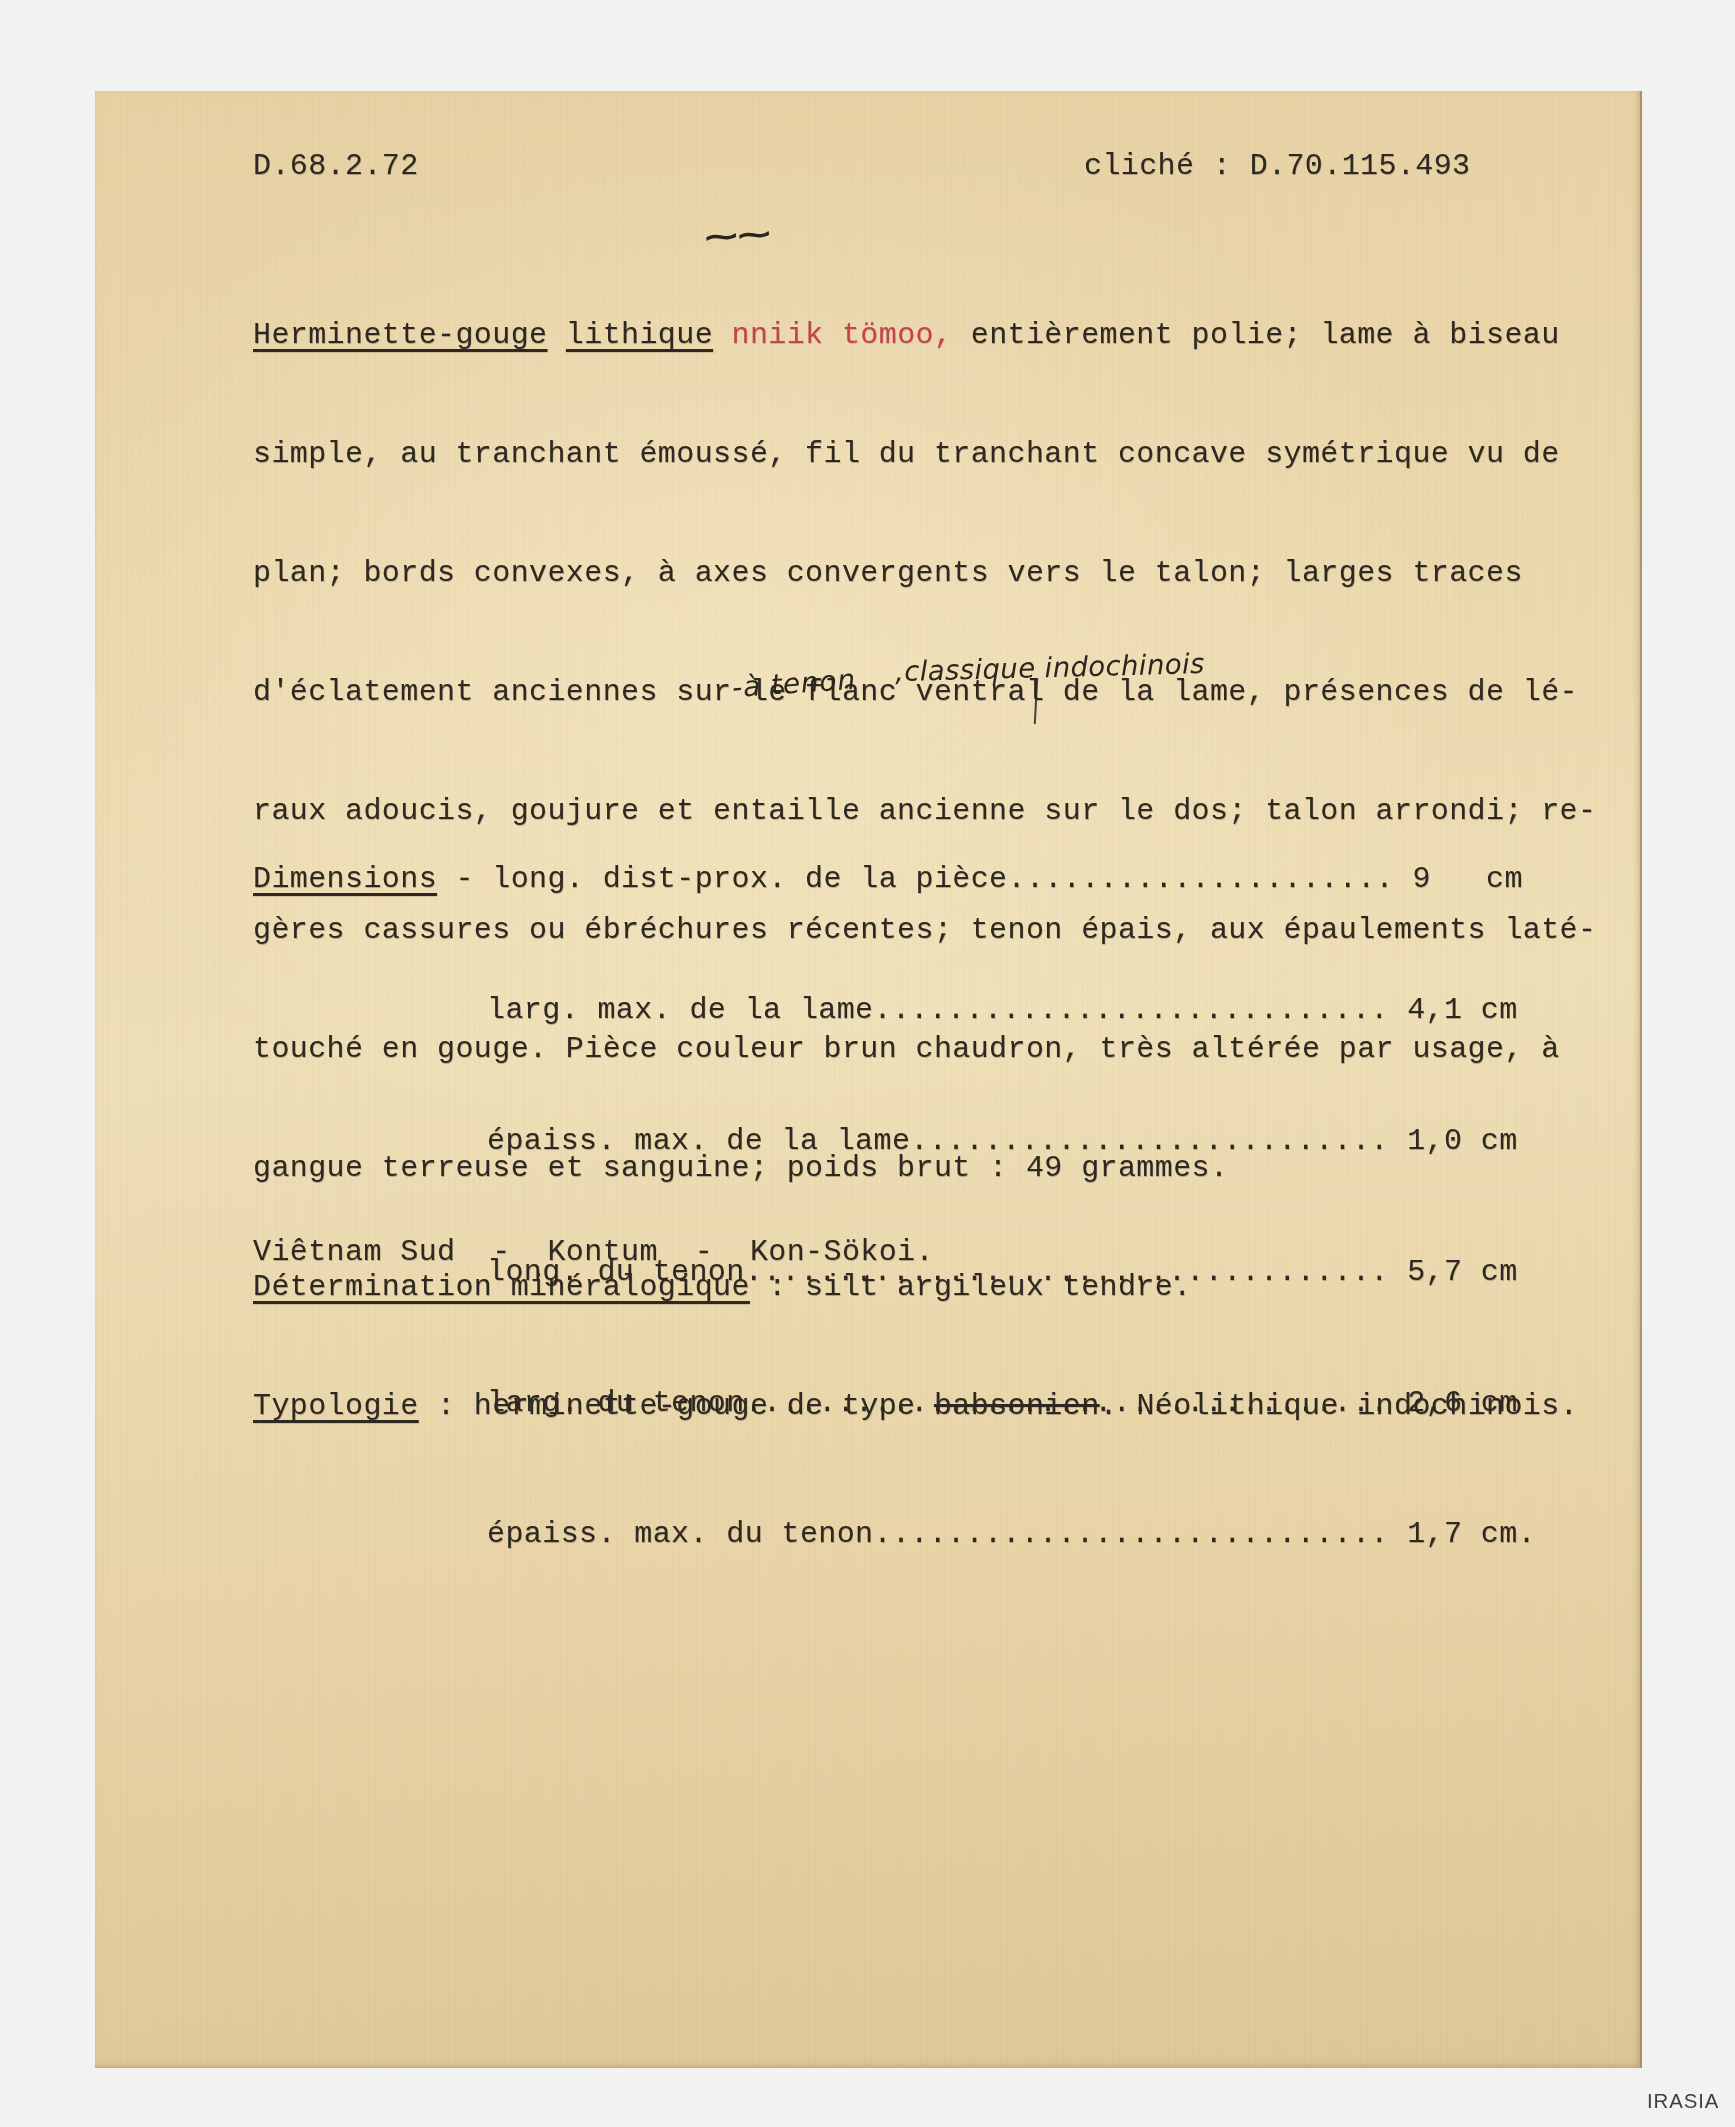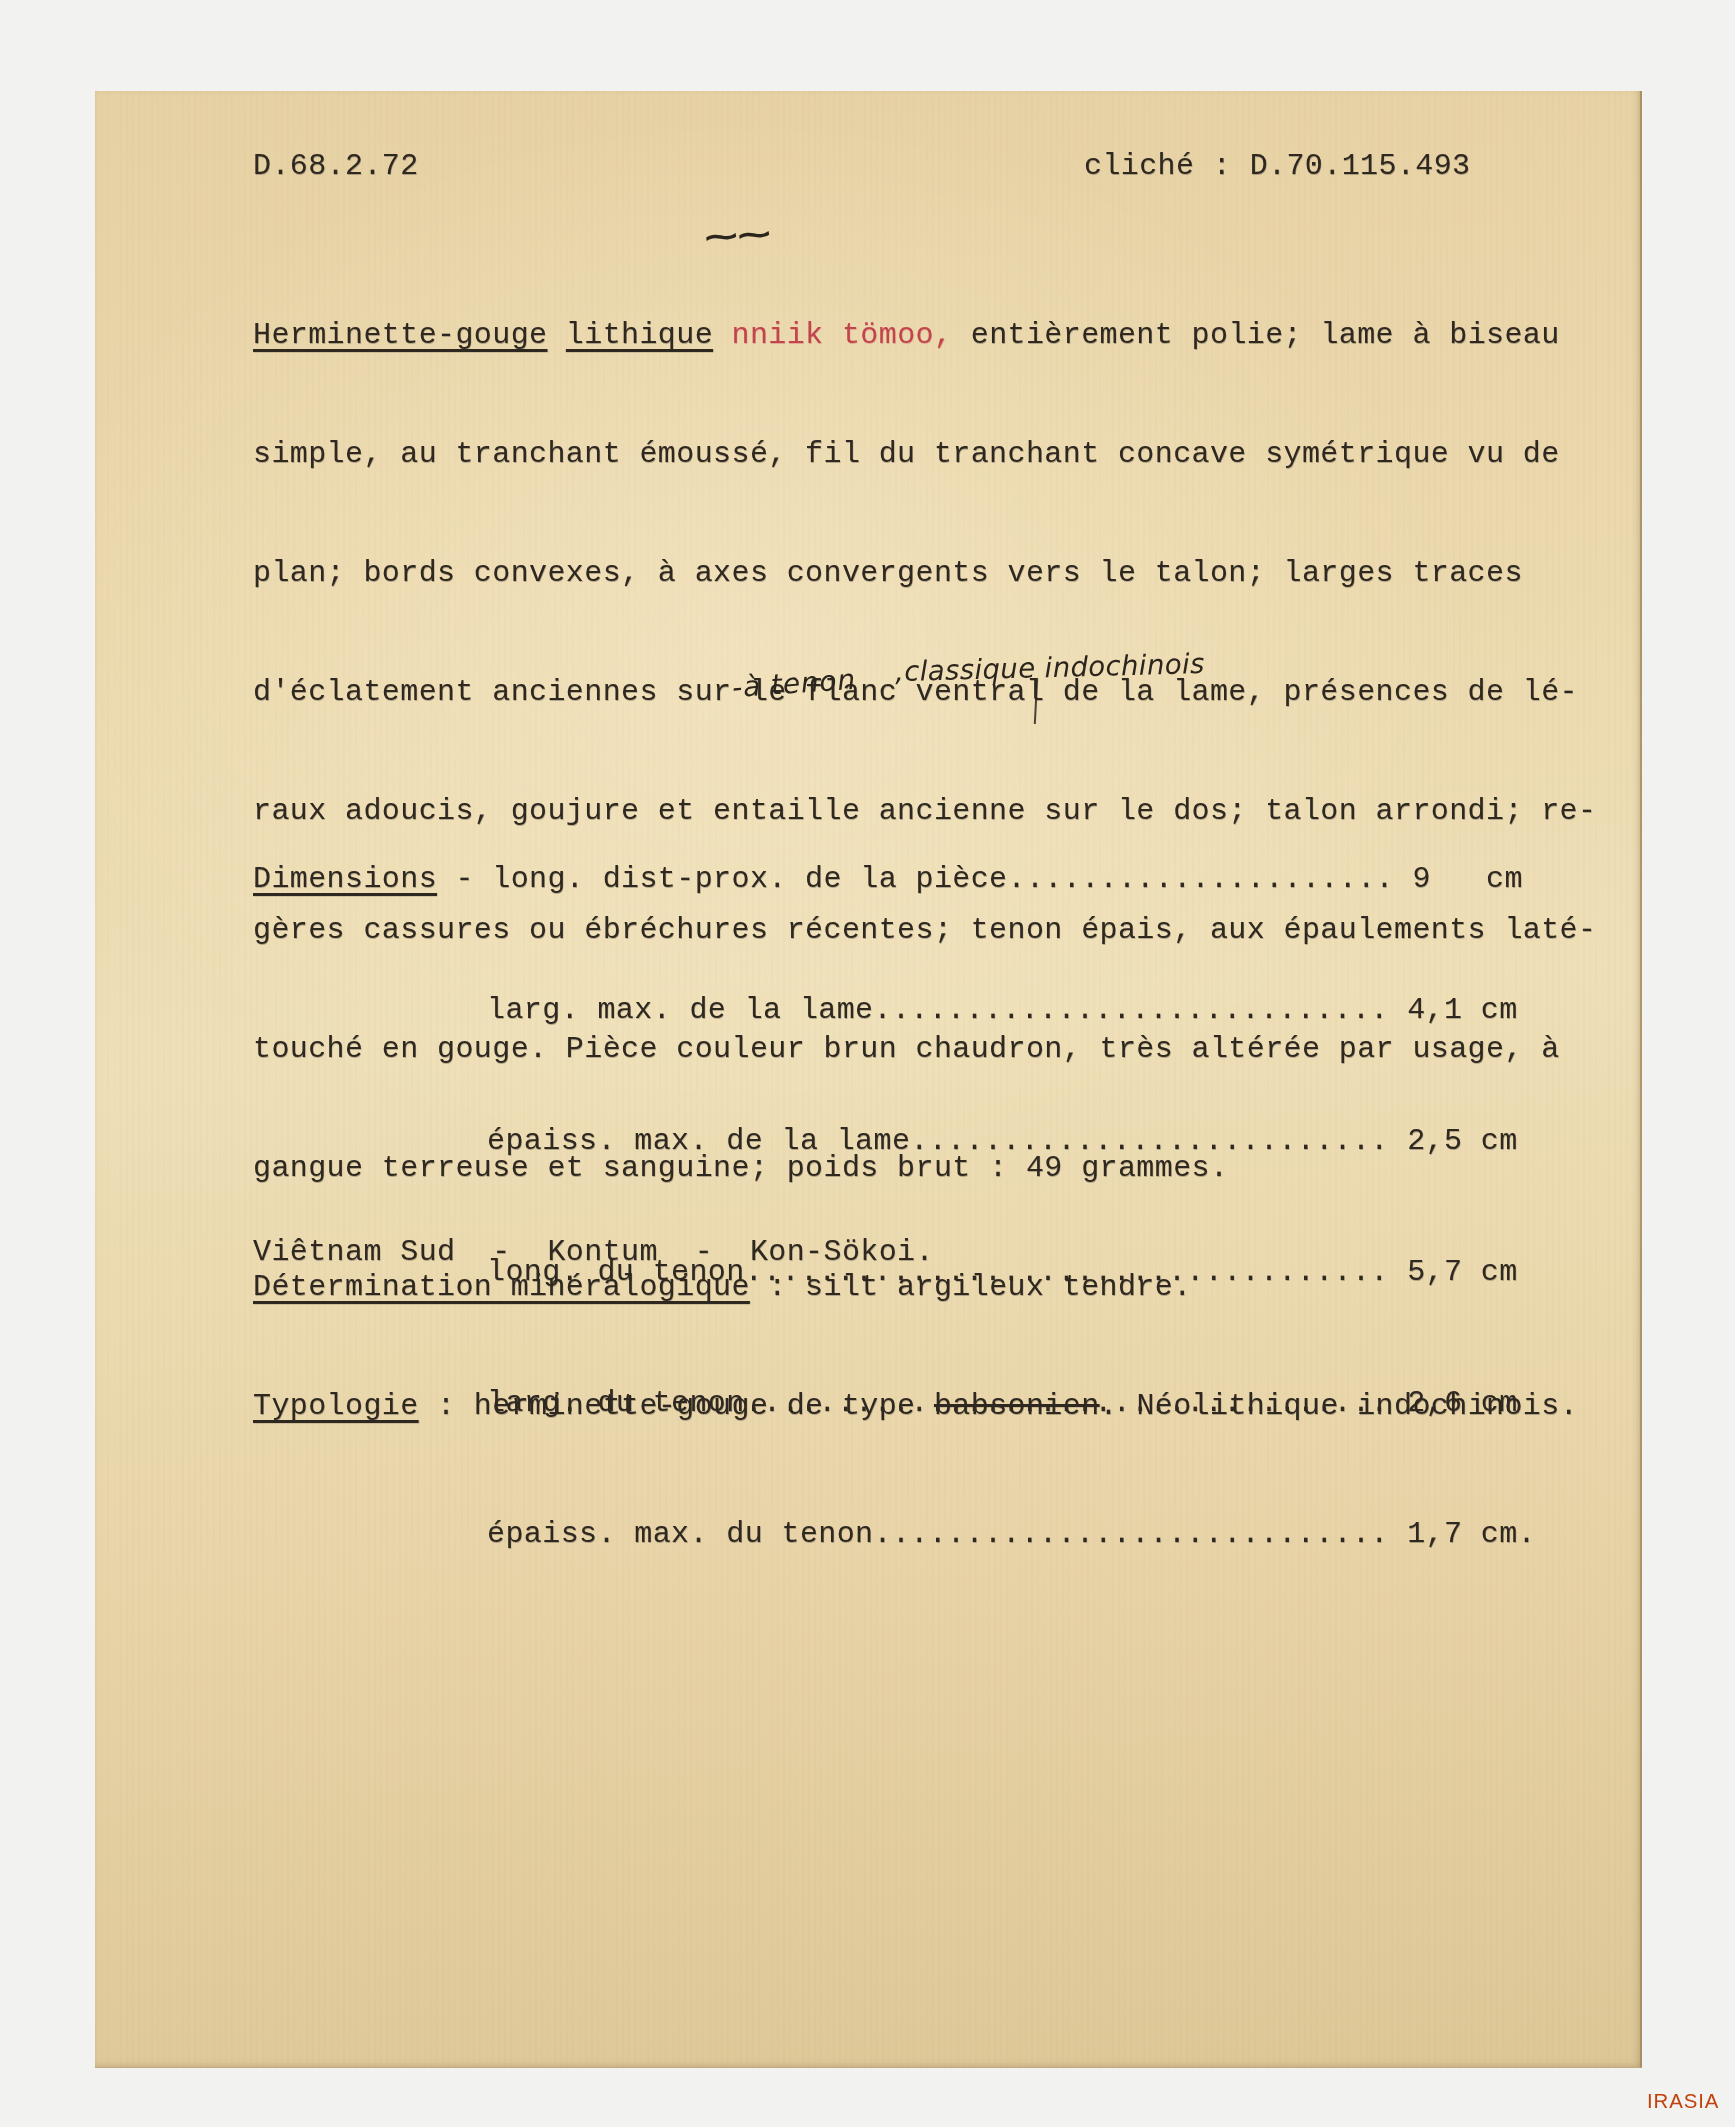--- a/index.html
+++ b/index.html
@@ -32,21 +32,21 @@
   .hand{
     position:absolute;font-family:"DejaVu Sans",sans-serif;font-style:italic;
     color:#2b251d;white-space:pre;
   }
   .dim-row{line-height:63px;}
   .dim-indent{padding-left:13ch;}
   .ink-stroke{position:absolute;background:#2b251d;opacity:0.85;}
   .watermark{
     position:absolute;left:1647px;top:2090px;
     font-family:"Liberation Sans",sans-serif;font-size:20.4px;
-    letter-spacing:0.9px;color:#c2410c;text-align:right;
+    letter-spacing:0.9px;color:#404040;text-align:right;
   }
 </style>
 </head>
 <body>
 
 <div class="paper">
 
   <div class="mono" style="left:158px;top:50px;line-height:51px">D.68.2.72</div>
   <div class="mono" style="left:989px;top:50px;line-height:51px">cliché : D.70.115.493</div>
 
@@ -64,21 +64,21 @@
   </div>
 
   <div class="hand" style="left:603px;top:129px;font-size:30px;font-weight:700;letter-spacing:-4.4px;transform:scaleX(1.6) rotate(-6deg);transform-origin:left top;">~~</div>
   <div class="hand" style="left:637px;top:576px;font-size:28px;letter-spacing:0.9px;transform:rotate(-4deg);">-à tenon</div>
   <div class="hand" style="left:800px;top:560px;font-size:27.5px;letter-spacing:0.4px;transform:rotate(-1.5deg);">‚classique indochinois</div>
   <div class="ink-stroke" style="left:940px;top:587px;width:2.2px;height:46px;transform:rotate(3deg);"></div>
 
   <div class="mono" style="left:158px;top:689px">
     <div class="dim-row"><span class="u">Dimensions</span><span> - long. dist-prox. de la pièce..................... 9   cm</span></div>
     <div class="dim-row dim-indent">larg. max. de la lame............................ 4,1 cm</div>
-    <div class="dim-row dim-indent">épaiss. max. de la lame.......................... 2,5 cm</div>
+    <div class="dim-row dim-indent">épaiss. max. de la lame.......................... 1,0 cm</div>
     <div class="dim-row dim-indent">long. du tenon................................... 5,7 cm</div>
     <div class="dim-row dim-indent">larg. du tenon................................... 2,6 cm</div>
     <div class="dim-row dim-indent">épaiss. max. du tenon............................ 1,7 cm.</div>
   </div>
 
   <div class="mono" style="left:158px;top:1136px;line-height:51px">Viêtnam Sud  -  Kontum  -  Kon-Sökoi.</div>
 
 </div>
 
 <div class="watermark">IRASIA</div>

